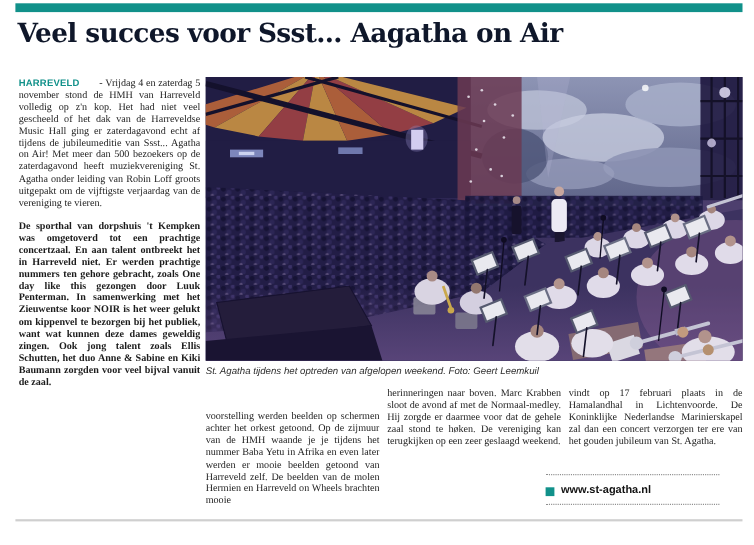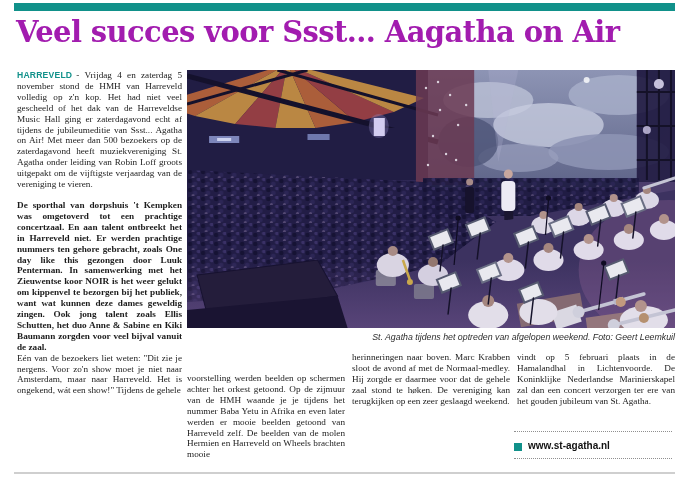--- a/index.html
+++ b/index.html
@@ -3,61 +3,60 @@
 <meta charset="utf-8">
 <style>
   :root{ --teal:#11918a; --ink:#1c1c1c; }
   html,body{margin:0;padding:0;}
   body{width:685px;height:495px;background:#ffffff;font-family:"Liberation Serif",serif;}
   .page{position:relative;width:685px;height:495px;background:#fff;overflow:hidden;}
 
   .topbar{position:absolute;left:14px;top:3px;width:661px;height:8px;background:var(--teal);}
 
   .headline{position:absolute;left:16px;top:15px;margin:0;font-family:"DejaVu Serif",serif;
-    font-weight:700;font-size:29px;letter-spacing:-0.6px;color:#a21caf;white-space:nowrap;}
+    font-weight:700;font-size:24px;letter-spacing:-0.6px;color:#0f172a;white-space:nowrap;}
 
   .col{position:absolute;font-size:9.2px;line-height:10.9px;text-align:justify;color:var(--ink);overflow:hidden;}
   .col p{margin:0;}
   .col-1{left:17px;top:70px;width:165px;height:390px;}
   .col-1 .para-2{margin-top:10px;font-weight:bold;}
   .col-2{left:187px;top:373px;width:158px;height:106px;}
   .col-3{left:352px;top:352px;width:158px;height:106px;}
   .col-4{left:517px;top:352px;width:158px;height:76px;}
 
   .lead{font-family:"Liberation Sans",sans-serif;font-weight:bold;color:var(--teal);
-    font-size:8.6px;letter-spacing:0.2px;margin-right:4px;}
+    font-size:8.6px;letter-spacing:0.2px;margin-right:18px;}
 
   .photo{position:absolute;left:187px;top:70px;width:488px;height:258px;background:#201c40;}
   .photo svg{display:block;width:100%;height:100%;}
 
   .caption{position:absolute;left:187px;top:332px;width:488px;font-family:"Liberation Sans",sans-serif;
-    font-style:italic;font-size:8.8px;color:#2d2d2d;text-align:right;}
-
-  .linkbox{position:absolute;left:514px;top:431px;width:158px;box-sizing:border-box;
+    font-style:italic;font-size:8.8px;color:#2d2d2d;}
+
+  .linkbox{position:absolute;left:496px;top:431px;width:158px;box-sizing:border-box;
     border-top:1px dotted #8f8f8f;border-bottom:1px dotted #8f8f8f;
     padding:8px 0 7px;display:flex;align-items:flex-end;gap:6px;}
   .linkbox .sq{width:8px;height:8px;background:var(--teal);flex:0 0 auto;}
   .linkbox .url{font-family:"Liberation Sans",sans-serif;font-weight:bold;font-size:10px;color:#121212;
     text-decoration:none;cursor:pointer;}
 
   .bottomrule{position:absolute;left:14px;top:472px;width:661px;height:2px;background:#cfcfcf;}
 </style>
 </head>
 <body>
 
 <div class="page">
 
   <div class="topbar"></div>
 
   <h1 class="headline">Veel succes voor Ssst... Aagatha on Air</h1>
 
   <div class="col col-1">
     <p class="para-1"><span class="lead">HARREVELD</span><span>- Vrijdag 4 en zaterdag 5 november stond de HMH van Harreveld volledig op z'n kop. Het had niet veel gescheeld of het dak van de Harreveldse Music Hall ging er zaterdagavond echt af tijdens de jubileumeditie van Ssst... Agatha on Air! Met meer dan 500 bezoekers op de zaterdagavond heeft muziekvereniging St. Agatha onder leiding van Robin Loff groots uitgepakt om de vijftigste verjaardag van de vereniging te vieren.</span></p>
     <p class="para-2">De sporthal van dorpshuis 't Kempken was omgetoverd tot een prachtige concertzaal. En aan talent ontbreekt het in Harreveld niet. Er werden prachtige nummers ten gehore gebracht, zoals One day like this gezongen door Luuk Penterman. In samenwerking met het Zieuwentse koor NOIR is het weer gelukt om kippenvel te bezorgen bij het publiek, want wat kunnen deze dames geweldig zingen. Ook jong talent zoals Ellis Schutten, het duo Anne &amp; Sabine en Kiki Baumann zorgden voor veel bijval vanuit de zaal.</p>
-    <p class="para-3">Eén van de bezoekers liet weten: "Dit zie je nergens. Voor zo'n show moet je niet naar Amsterdam, maar naar Harreveld. Het is ongekend, wát een show!" Tijdens de gehele</p>
   </div>
 
   <div class="photo">
     <svg viewBox="0 0 486 258" preserveAspectRatio="none">
       <defs>
         <linearGradient id="bgGrad" x1="0" y1="0" x2="1" y2="0.35">
           <stop offset="0" stop-color="#1a1736"></stop>
             <stop offset="0.5" stop-color="#2b2552"></stop>
             <stop offset="1" stop-color="#4d3f6e"></stop>
         </linearGradient>
@@ -285,21 +284,21 @@
 
   <div class="caption">St. Agatha tijdens het optreden van afgelopen weekend. Foto: Geert Leemkuil</div>
 
   <div class="col col-2">
     <p>voorstelling werden beelden op schermen achter het orkest getoond. Op de zijmuur van de HMH waande je je tijdens het nummer Baba Yetu in Afrika en even later werden er mooie beelden getoond van Harreveld zelf. De beelden van de molen Hermien en Harreveld on Wheels brachten mooie</p>
   </div>
   <div class="col col-3">
     <p>herinneringen naar boven. Marc Krabben sloot de avond af met de Normaal-medley. Hij zorgde er daarmee voor dat de gehele zaal stond te høken. De vereniging kan terugkijken op een zeer geslaagd weekend.</p>
   </div>
   <div class="col col-4">
-    <p>vindt op 5 februari plaats in de Hamalandhal in Lichtenvoorde. De Koninklijke Nederlandse Marinierskapel zal dan een concert verzorgen ter ere van het gouden jubileum van St. Agatha.</p>
+    <p>vindt op 17 februari plaats in de Hamalandhal in Lichtenvoorde. De Koninklijke Nederlandse Marinierskapel zal dan een concert verzorgen ter ere van het gouden jubileum van St. Agatha.</p>
   </div>
 
   <div class="linkbox">
     <span class="sq"></span>
     <a class="url">www.st-agatha.nl</a>
   </div>
 
   <div class="bottomrule"></div>
 </div>
 

